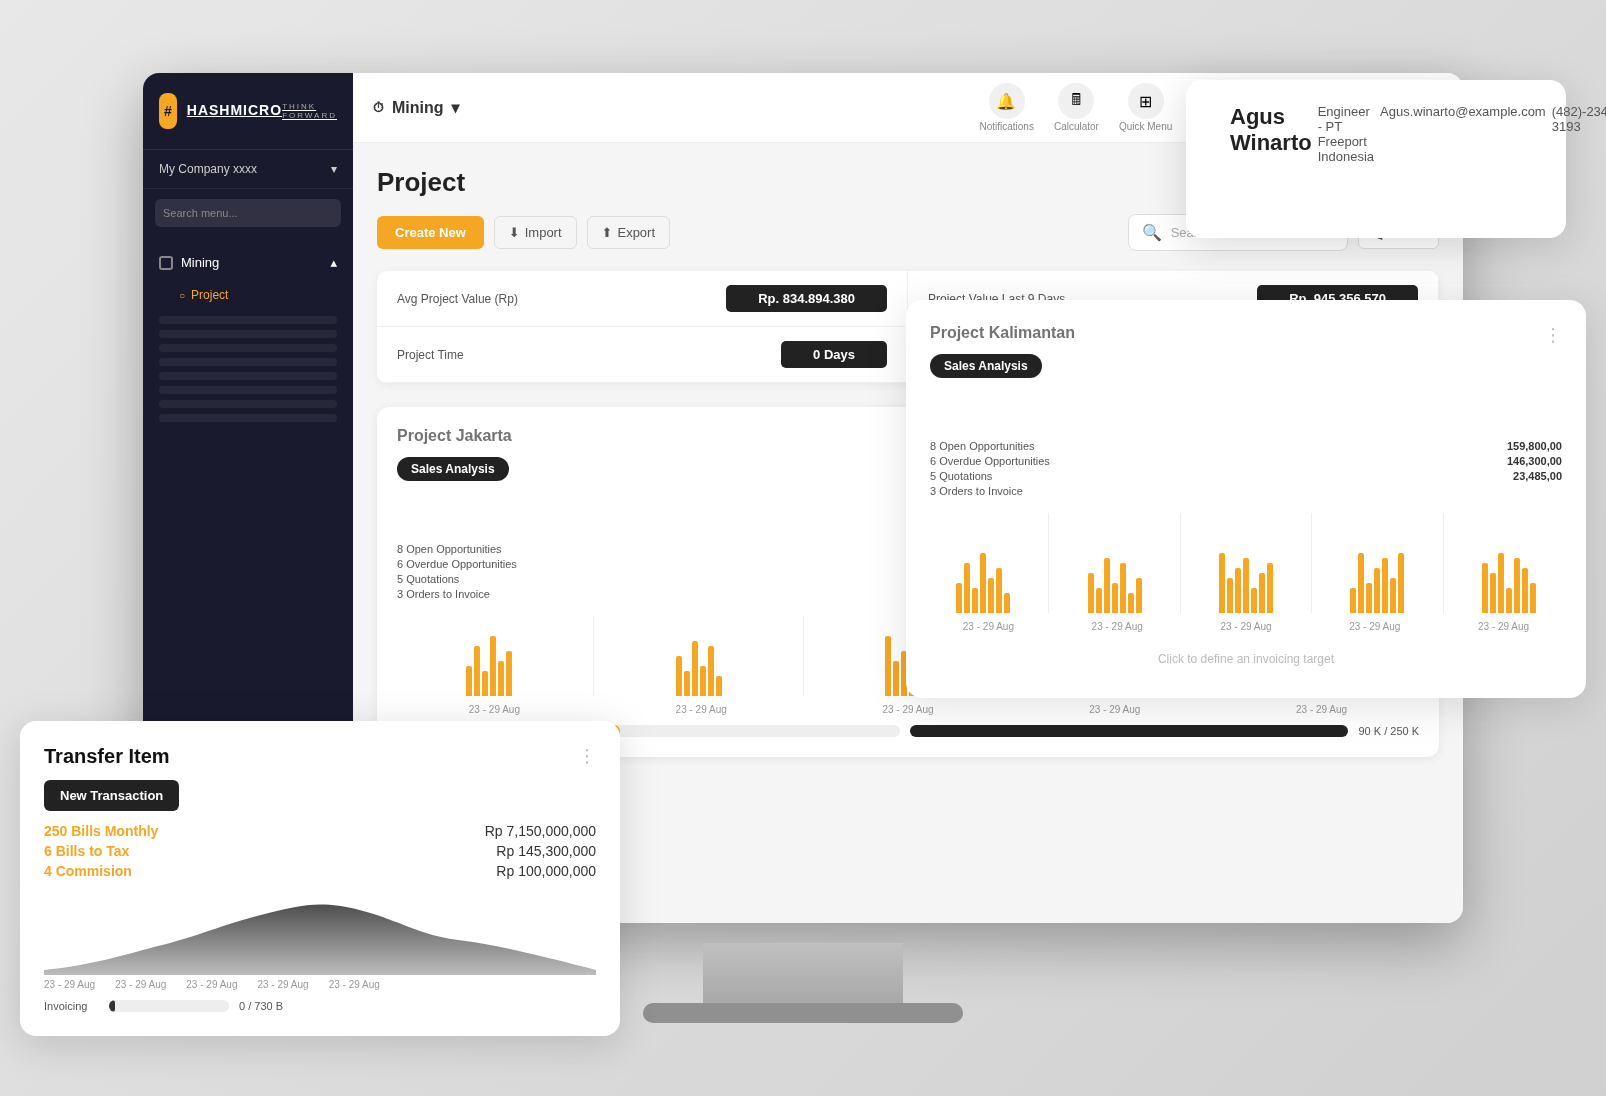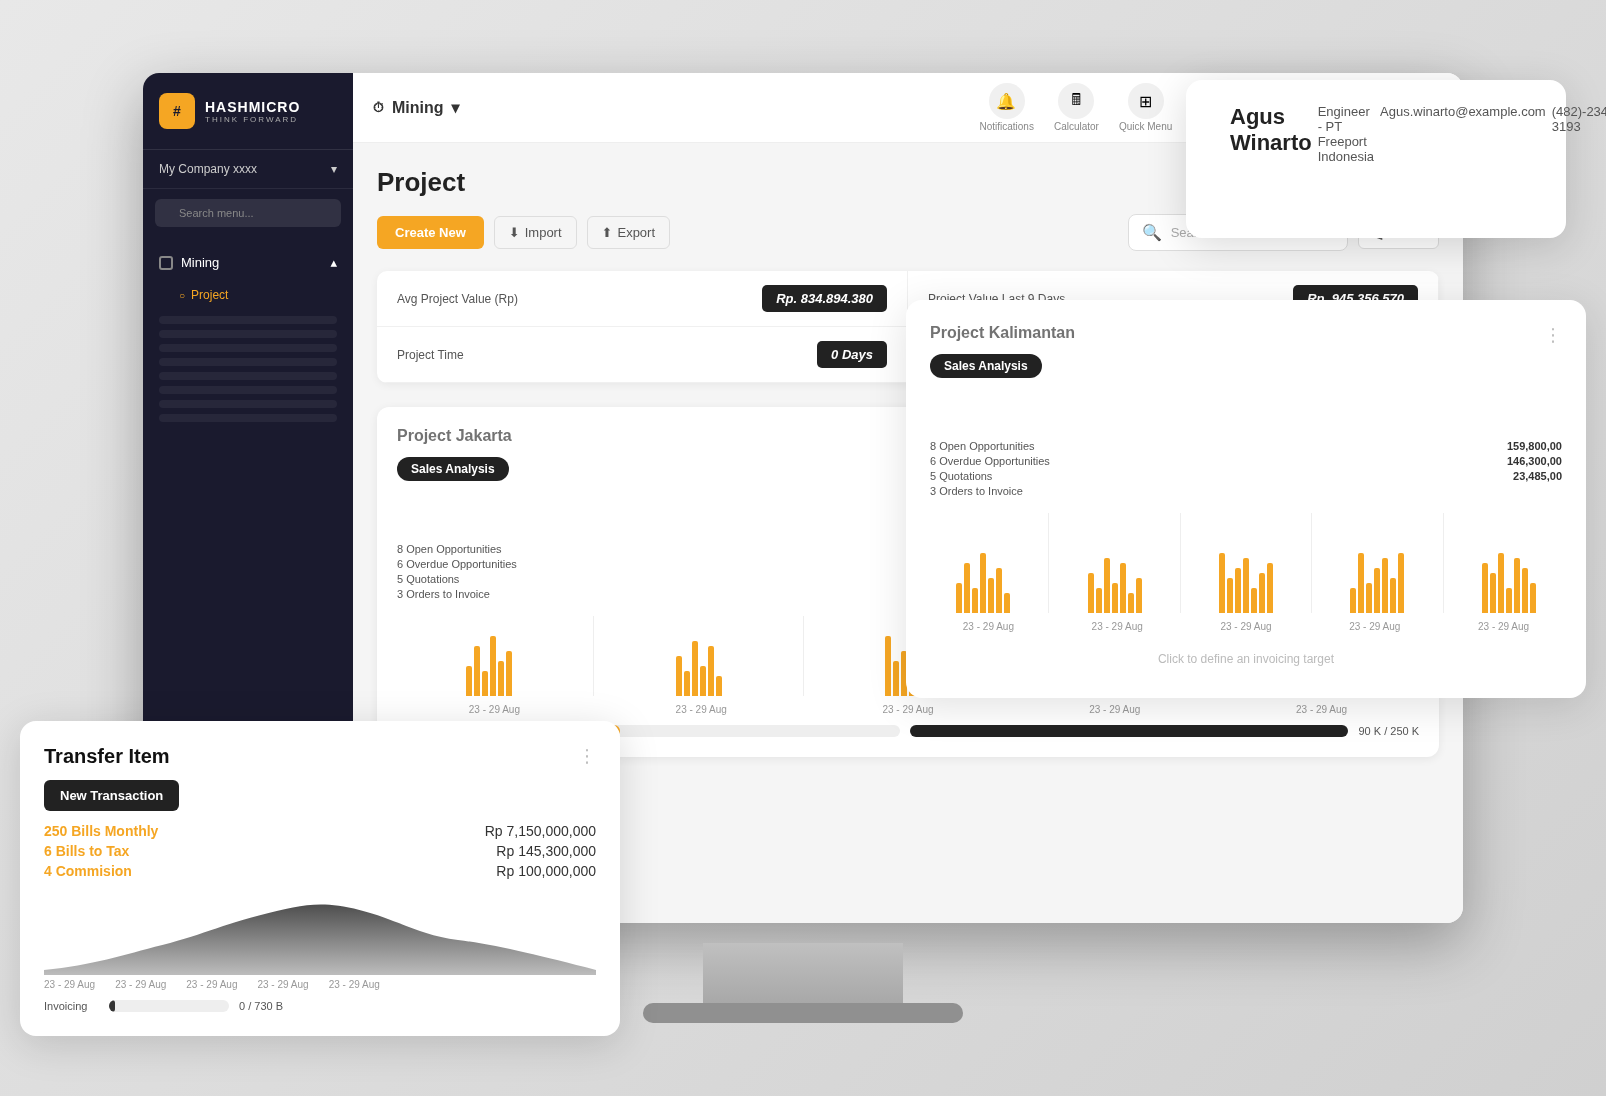--- a/index.html
+++ b/index.html
@@ -86,21 +86,21 @@
       border-radius: 8px;
       display: flex;
       align-items: center;
       justify-content: center;
       font-weight: bold;
       font-size: 14px;
       color: #1a1a2e;
     }
     .logo-text {
       display: flex;
-      flex-direction: column;
+      text-decoration: underline;
     }
     .logo-main {
       font-weight: 800;
       font-size: 14px;
       letter-spacing: 1px;
     }
     .logo-sub {
       font-size: 8px;
       color: #aaa;
       letter-spacing: 2px;
@@ -110,21 +110,21 @@
       display: flex;
       align-items: center;
       justify-content: space-between;
       cursor: pointer;
       font-size: 12px;
       color: #ccc;
       border-bottom: 1px solid rgba(255,255,255,0.08);
     }
     .search-menu {
       margin: 10px 12px;
-      padding: 8px 24px;
+      padding: 8px 8px;
       background: rgba(255,255,255,0.1);
       border-radius: 6px;
       font-size: 11px;
       color: #888;
       cursor: text;
     }
     .sidebar-section {
       padding: 8px 0;
     }
     .sidebar-module {
@@ -334,25 +334,24 @@
       border-right: 1px solid #f0f0f0;
       border-bottom: 1px solid #f0f0f0;
     }
     .stat-label {
       font-size: 12px;
       color: #555;
     }
     .stat-value {
       background: #222;
       color: #fff;
-      padding: 6px 14px;
+      padding: 6px 32px;
       border-radius: 5px;
       font-size: 13px;
       font-weight: 600;
-      font-style: italic;
     }
     .card {
       background: #fff;
       border-radius: 12px;
       padding: 20px;
       box-shadow: 0 2px 10px rgba(0,0,0,0.07);
     }
     .card-title {
       font-size: 16px;
       font-weight: 700;

